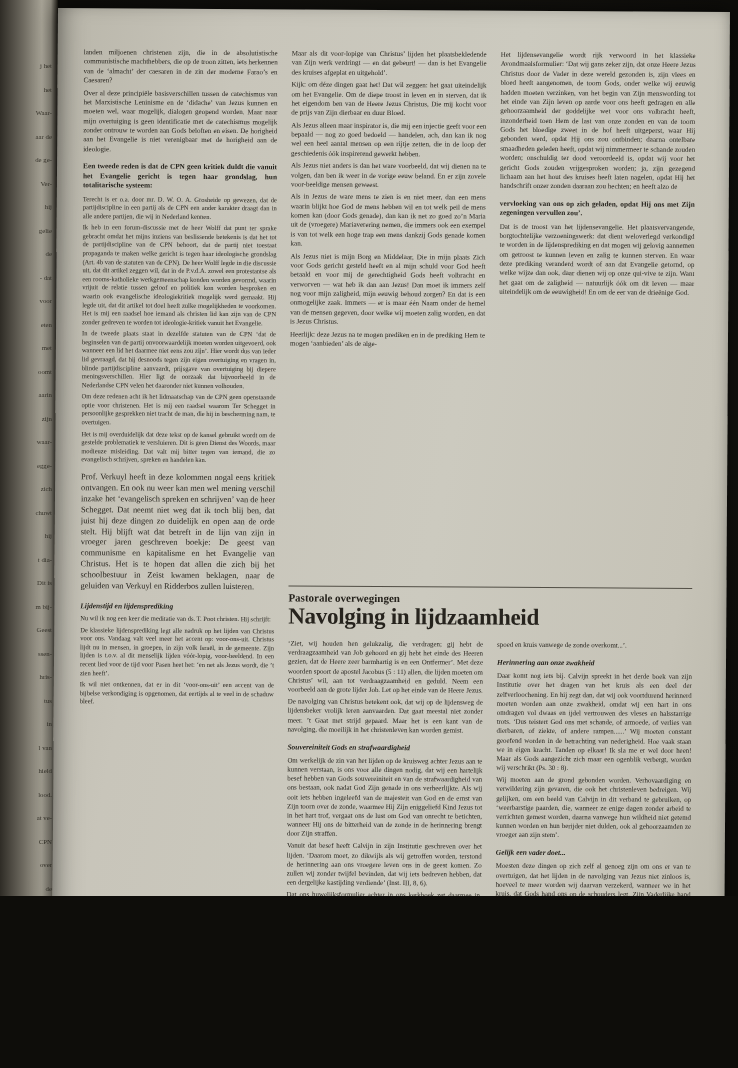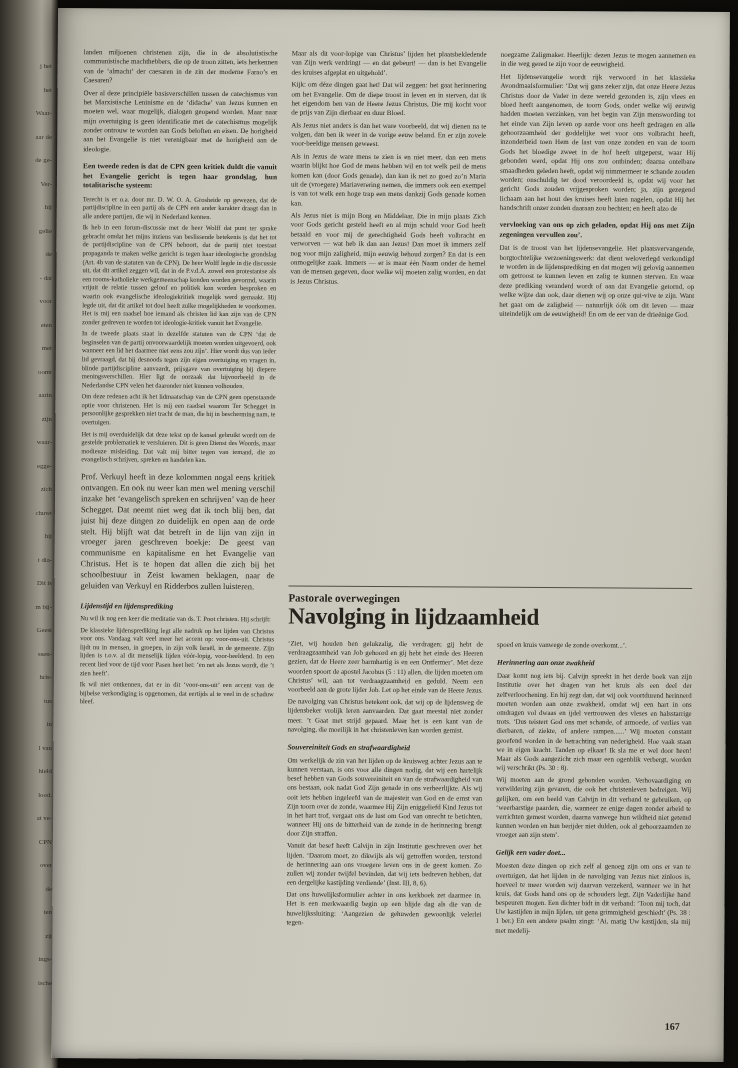--- a/index.html
+++ b/index.html
@@ -1,16 +1,16 @@
 <!DOCTYPE html>
 <html><head>
 <meta charset="utf-8">
 <style>
   html,body{margin:0;padding:0;background:#0e0d0a;}
-  .scene{position:relative;width:738px;height:1068px;overflow:hidden;
+  .scene{position:relative;width:738px;height:896px;overflow:hidden;
          background:radial-gradient(ellipse at 55% 45%, #1c1b16 0%, #0e0d0a 80%);
          font-family:"Liberation Serif","DejaVu Serif",serif;color:#26231d;}
   
   .left-sliver{position:absolute;left:0;top:0;bottom:0;width:58px;
     background:linear-gradient(90deg,#2f2c26 0%,#6e6a60 40%,#a7a396 72%,#8d897d 88%,#3a372f 97%,#17150f 100%);}
   .sliver-text{padding:54px 6px 0 0;text-align:right;font-size:6.8px;color:#39362d;}
   .frag{line-height:23.5px;height:23.5px;white-space:nowrap;overflow:hidden;}
   
   .page{position:absolute;left:58px;top:8px;width:672px;height:1050px;box-sizing:border-box;
     padding:40px 34px 26px 26px;
@@ -105,27 +105,28 @@
           <p class="blk small">Nu wil ik nog een keer die meditatie van ds. T. Poot christen. Hij schrijft:</p>
           <p class="blk small">De klassieke lijdensprediking legt alle nadruk op het lijden van Christus voor ons. Vandaag valt veel meer het accent op: voor-ons-uit. Christus lijdt nu in mensen, in groepen, in zijn volk Israël, in de gemeente. Zijn lijden is t.o.v. al dit menselijk lijden vóór-lopig, voor-beeldend. In een recent lied voor de tijd voor Pasen heet het: ‘en net als Jezus wordt, die ’t zien heeft’.</p>
           <p class="blk small">Ik wil niet ontkennen, dat er in dit ‘voor-ons-uit’ een accent van de bijbelse verkondiging is opgenomen, dat eertijds al te veel in de schaduw bleef.</p>
         </div>
 
       <div class="right-area">
 
         <div class="art1">
           <div class="col">
               <p class="blk body">Maar als dit voor-lopige van Christus’ lijden het plaatsbekledende van Zijn werk verdringt — en dat gebeurt! — dan is het Evangelie des kruises afgeplat en uitgehold’.</p>
-              <p class="blk body">Kijk: om déze dingen gaat het! Dat wil zeggen: het gaat herinnering om het Evangelie. Om de diepe troost in leven en in sterven, dat ik het eigendom ben van de Heere Jezus Christus, Die mij kocht voor de prijs van Zijn dierbaar en duur Bloed.</p>
+              <p class="blk body">Kijk: om déze dingen gaat het! Dat wil zeggen: het gaat uiteindelijk om het Evangelie. Om de diepe troost in leven en in sterven, dat ik het eigendom ben van de Heere Jezus Christus, Die mij kocht voor de prijs van Zijn dierbaar en duur Bloed.</p>
+              <p class="blk body">Als Jezus alleen maar inspirator is, die mij een injectie geeft voor een bepaald — nog zo goed bedoeld — handelen, ach, dan kan ik nog wel een heel aantal mensen op een rijtje zetten, die in de loop der geschiedenis óók inspirerend gewerkt hebben.</p>
               <p class="blk body">Als Jezus niet anders is dan het ware voorbeeld, dat wij dienen na te volgen, dan ben ik weer in de vorige eeuw beland. En er zijn zovele voor-beeldige mensen geweest.</p>
               <p class="blk body">Als in Jezus de ware mens te zien is en niet meer, dan een mens waarin blijkt hoe God de mens hebben wil en tot welk peil de mens komen kan (door Gods genade), dan kan ik net zo goed zo’n Maria uit de (vroegere) Mariaverering nemen, die immers ook een exempel is van tot welk een hoge trap een mens dankzij Gods genade komen kan.</p>
               <p class="blk body">Als Jezus niet is mijn Borg en Middelaar, Die in mijn plaats Zich voor Gods gericht gesteld heeft en al mijn schuld voor God heeft betaald en voor mij de gerechtigheid Gods heeft volbracht en verworven — wat heb ik dan aan Jezus! Dan moet ik immers zelf nog voor mijn zaligheid, mijn eeuwig behoud zorgen? En dat is een onmogelijke zaak. Immers — er is maar één Naam onder de hemel van de mensen gegeven, door welke wij moeten zalig worden, en dat is Jezus Christus.</p>
+              <p class="blk body">Heerlijk: deze Jezus na te mogen prediken en in de prediking Hem te mogen ‘aanbieden’ als de alge-</p>
             </div>
           <div class="col">
-              <p class="blk body">noegzame Zaligmaker. Heerlijk: dezen Jezus te mogen aannemen en in die weg gered te zijn voor de eeuwigheid.</p>
               <p class="blk body">Het lijdensevangelie wordt rijk verwoord in het klassieke Avondmaalsformulier: ‘Dat wij gans zeker zijn, dat onze Heere Jezus Christus door de Vader in deze wereld gezonden is, zijn vlees en bloed heeft aangenomen, de toorn Gods, onder welke wij eeuwig hadden moeten verzinken, van het begin van Zijn menswording tot het einde van Zijn leven op aarde voor ons heeft gedragen en alle gehoorzaamheid der goddelijke wet voor ons volbracht heeft, inzonderheid toen Hem de last van onze zonden en van de toorn Gods het bloedige zweet in de hof heeft uitgeperst, waar Hij gebonden werd, opdat Hij ons zou ontbinden; daarna ontelbare smaadheden geleden heeft, opdat wij nimmermeer te schande zouden worden; onschuldig ter dood veroordeeld is, opdat wij voor het gericht Gods zouden vrijgesproken worden; ja, zijn gezegend lichaam aan het hout des kruises heeft laten nagelen, opdat Hij het handschrift onzer zonden daaraan zou hechten; en heeft alzo de</p>
               <p class="blk bold">vervloeking van ons op zich geladen, opdat Hij ons met Zijn zegeningen vervullen zou’.</p>
               <p class="blk body">Dat is de troost van het lijdensevangelie. Het plaatsvervangende, borgtochtelijke verzoeningswerk: dat dient weloverlegd verkondigd te worden in de lijdensprediking en dat mogen wij gelovig aannemen om getroost te kunnen leven en zalig te kunnen sterven. En waar deze prediking veranderd wordt of aan dat Evangelie getornd, op welke wijze dan ook, daar dienen wij op onze qui-vive te zijn. Want het gaat om de zaligheid — natuurlijk óók om dit leven — maar uiteindelijk om de eeuwigheid! En om de eer van de drieënige God.</p>
             </div>
         </div>
 
         <div class="art2">
           <div class="art2-rule"></div>
           <div class="kicker">Pastorale overwegingen</div>
           <h1 class="headline">Navolging in lijdzaamheid</h1>

